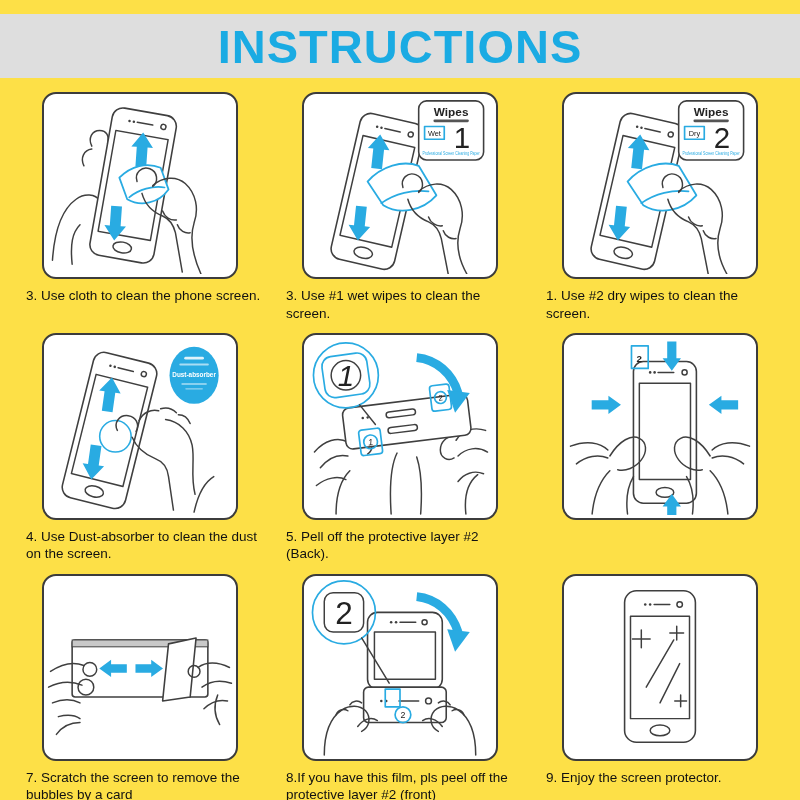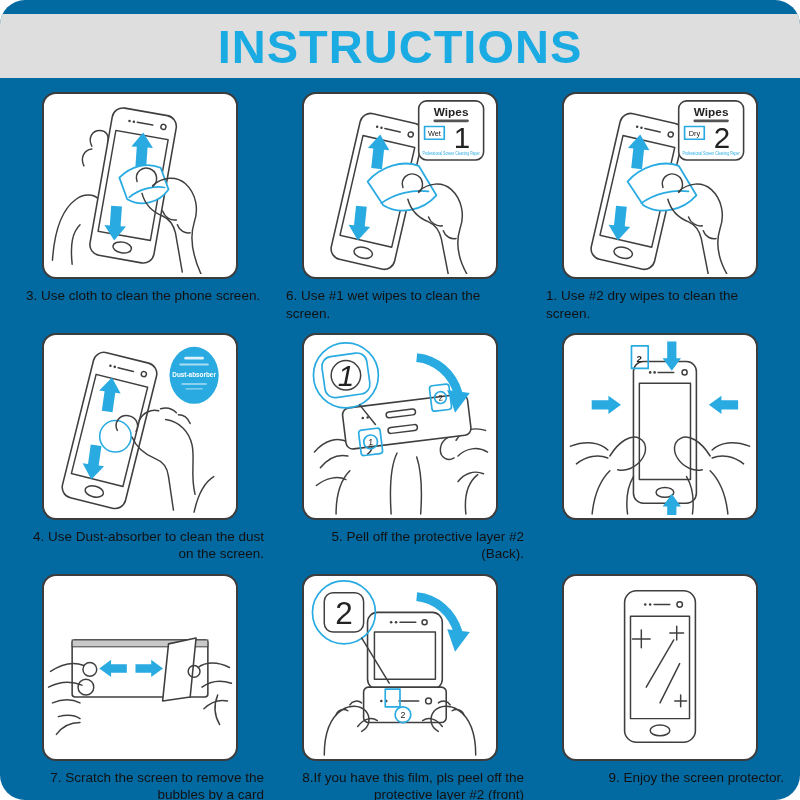--- a/index.html
+++ b/index.html
@@ -1,29 +1,29 @@
 <!DOCTYPE html>
 <html><head>
 <meta charset="utf-8">
 <style>
   html,body{margin:0;padding:0;background:#fff;}
-  .page{width:800px;height:800px;background:#0369a1;overflow:hidden;
-        font-family:"Liberation Sans", sans-serif;color:#111;border-radius:25px;}
+  .page{width:800px;height:800px;background:#fde047;overflow:hidden;
+        font-family:"Liberation Sans", sans-serif;color:#111;}
   .header-band{margin-top:14px;height:64px;background:#dedede;
         display:flex;align-items:center;justify-content:center;}
   .header-band h1{margin:0;font-size:47px;font-weight:bold;color:#1aabe3;
         letter-spacing:1px;font-family:"Liberation Sans", sans-serif;}
   .grid{margin-top:4px;display:grid;grid-template-columns:repeat(3,1fr);
         padding:0 14px;column-gap:8px;}
   .cell{padding-top:10px;}
   .frame{width:192px;height:183px;border:2px solid #3c3c3c;border-radius:14px;
         margin:0 auto;background:#fff;}
   .frame svg{display:block;margin:1px auto 0;}
   .caption{margin:8px 2px 0 12px;font-size:13.5px;line-height:1.32;min-height:24px;}
-  .grid .cell:nth-child(n+4) .caption{min-height:36px;text-align:right;}
+  .grid .cell:nth-child(n+4) .caption{min-height:36px;}
   
   .ln{fill:none;stroke:#3f3f3f;stroke-width:1.5;stroke-linecap:round;stroke-linejoin:round;}
   .lnf{fill:#fff;stroke:#3f3f3f;stroke-width:1.6;stroke-linejoin:round;}
   .cy{fill:none;stroke:#29abe2;stroke-width:1.7;stroke-linecap:round;stroke-linejoin:round;}
   .cyw{fill:#fff;stroke:#29abe2;stroke-width:1.8;stroke-linejoin:round;}
   .cyf{fill:#29abe2;stroke:none;}
   .dk{fill:#3f3f3f;}
   svg text{font-family:"Liberation Sans", sans-serif;}
 </style>
 </head>
@@ -108,21 +108,21 @@
             <rect class="lnf" x="0" y="0" width="66" height="60" rx="8"></rect>
             <text x="33" y="15" font-size="12" font-weight="bold" fill="#222" text-anchor="middle">Wipes</text>
             <rect x="15" y="19" width="36" height="2.6" rx="1.3" fill="#555"></rect>
             <rect class="cy" x="6" y="26" width="20" height="13" stroke-width="1.4"></rect>
             <text x="16" y="35.5" font-size="7.5" fill="#222" text-anchor="middle">Wet</text>
             <text x="44" y="48" font-size="30" fill="#222" text-anchor="middle">1</text>
             <text x="33" y="55.5" font-size="4.6" fill="#29abe2" text-anchor="middle" textLength="58" lengthAdjust="spacingAndGlyphs">Professional Screen Cleaning Paper</text>
           </g>
         </svg>
       </div>
-      <div class="caption">6. Use #1 wet wipes to clean the screen.</div>
+      <div class="caption">3. Use #1 wet wipes to clean the screen.</div>
     </div>
 
     <div class="cell">
       <div class="frame">
         <svg width="188" height="179" viewBox="0 0 190 182">
           <g transform="translate(72,98) rotate(13)">
             <rect class="lnf" x="-33" y="-76" width="66" height="152" rx="11"></rect>
             <rect class="ln" x="-27" y="-52" width="54" height="104"></rect>
             <line class="ln" x1="-7" y1="-64" x2="9" y2="-64" stroke-width="2.5"></line>
             <circle class="ln" cx="20" cy="-64" r="2.6"></circle>

